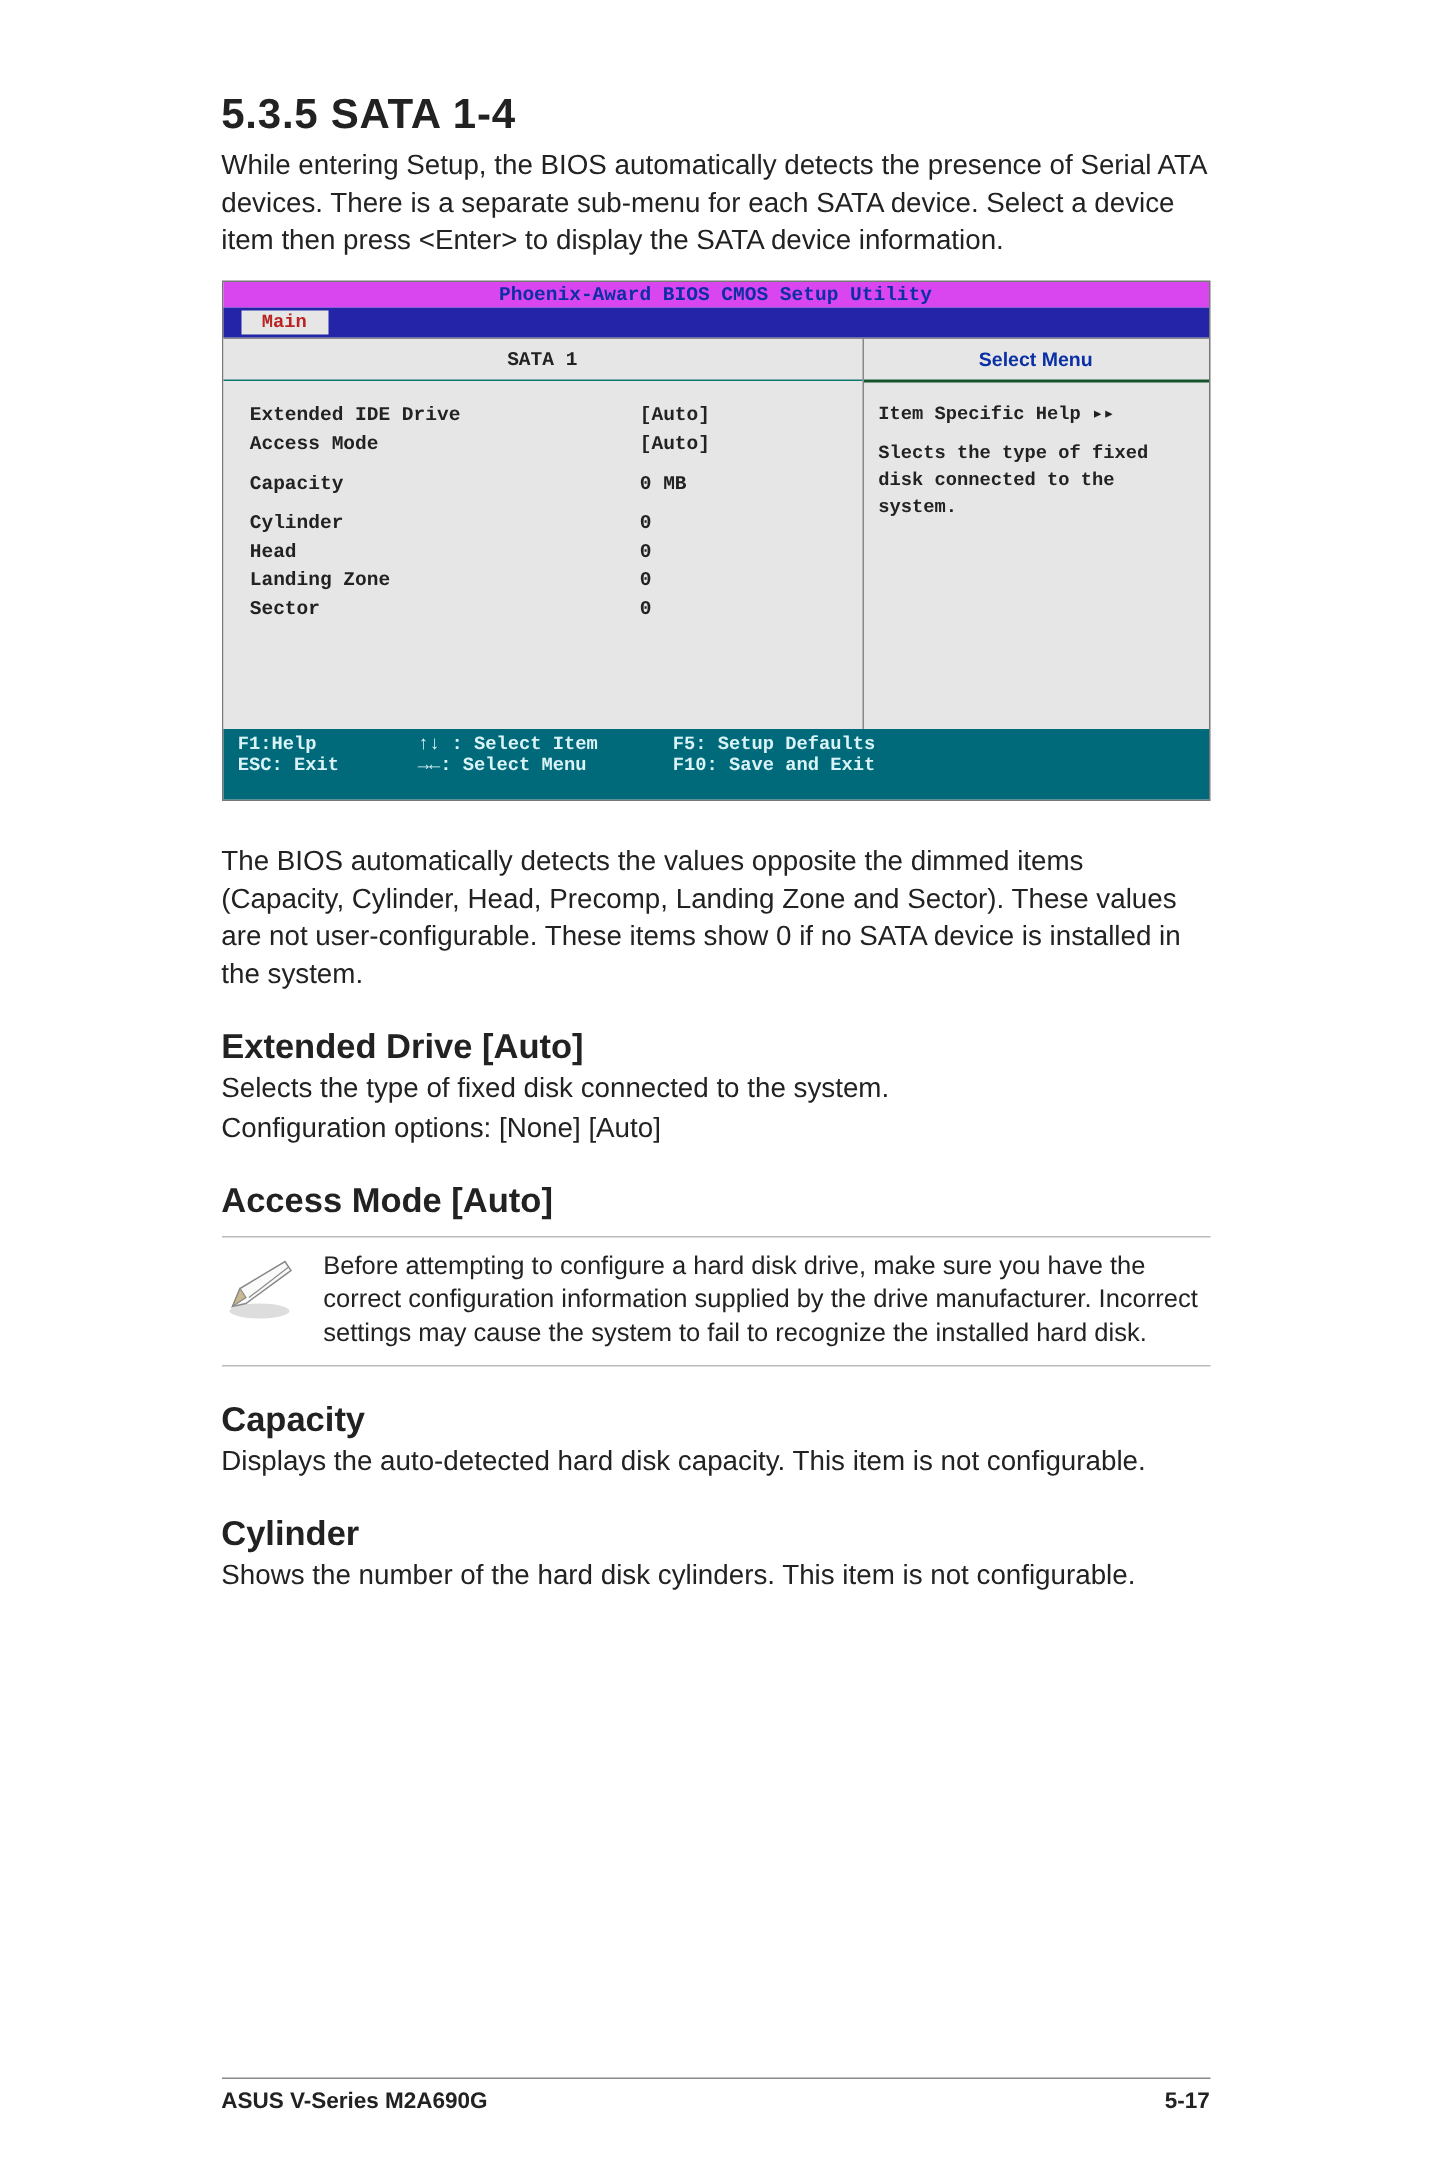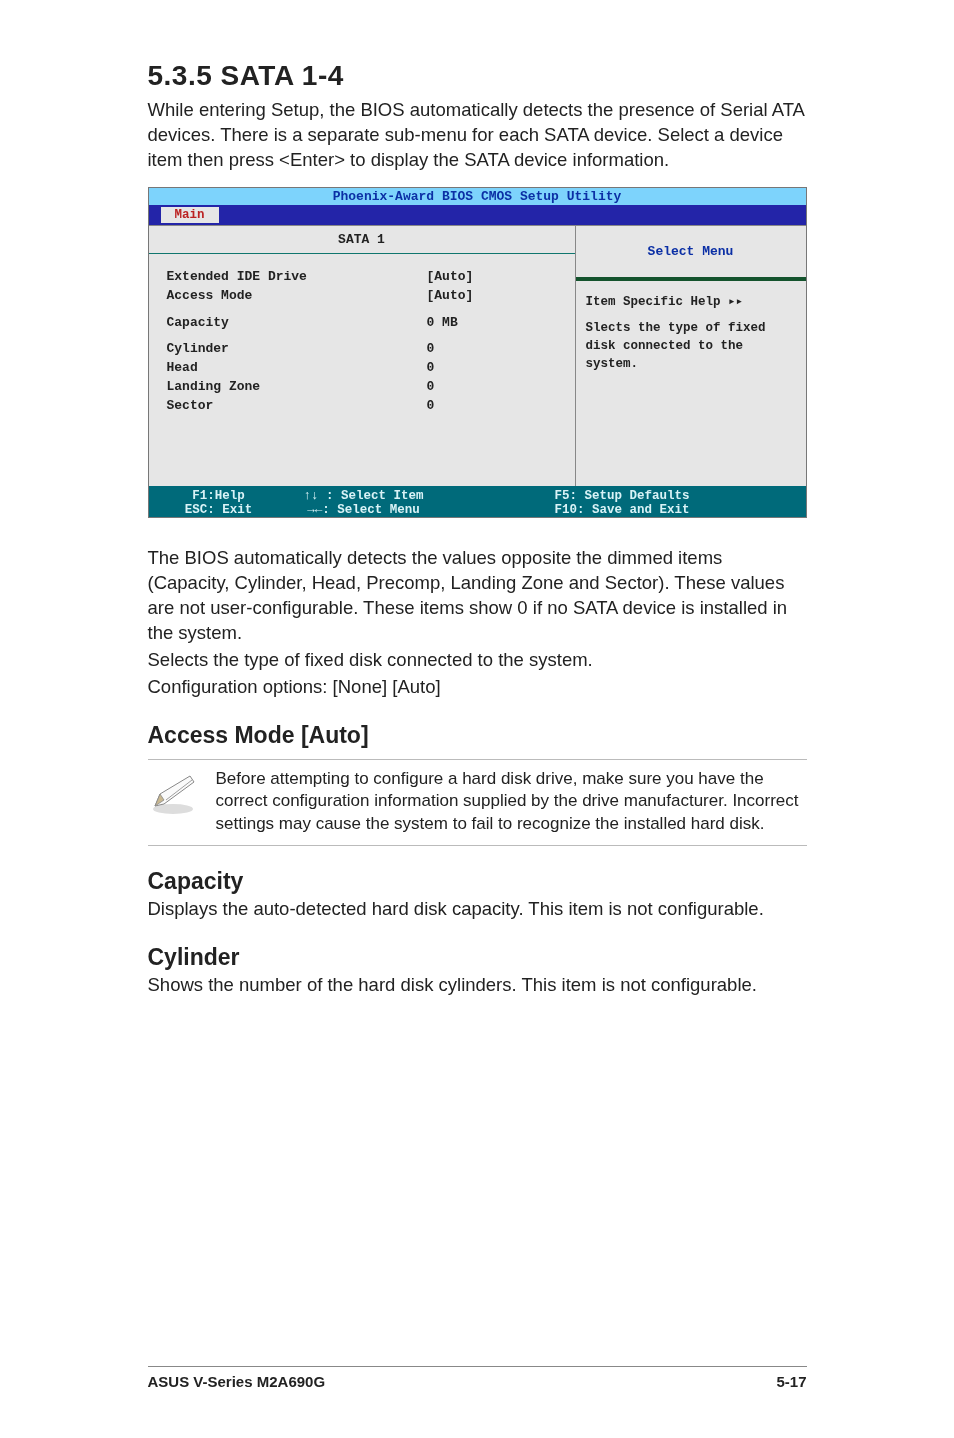--- a/index.html
+++ b/index.html
@@ -1,46 +1,46 @@
 <!DOCTYPE html>
 <html><head>
 <meta charset="utf-8">
 <style>
 body { margin: 0; padding: 0; background: #fff; font-family: Arial, Helvetica, sans-serif; color: #222; }
 .page { width: 799px; min-height: 1438px; margin: 0 auto; box-sizing: border-box; padding: 60px 70px 40px 70px; position: relative; }
 .h1 { font-size: 28px; font-weight: bold; letter-spacing: 0.5px; margin-bottom: 6px; }
 .intro { font-size: 18.5px; line-height: 1.35; margin-bottom: 14px; }
 .bios-outer { border: 1px solid #777; }
-.bios-title { background: #7dd3fc; color: #0b2fa5; font-family: "Courier New", monospace; font-weight: bold; font-size: 13px; text-align: center; padding: 1px 0; }
+.bios-title { background: #d946ef; color: #0b2fa5; font-family: "Courier New", monospace; font-weight: bold; font-size: 13px; text-align: center; padding: 1px 0; }
 .bios-tabbar { background: #2324a8; height: 20px; position: relative; }
 .bios-tab { position: absolute; top: 2px; left: 12px; background: #e6e6e6; color: #b22; font-family: "Courier New", monospace; font-weight: bold; font-size: 12.5px; padding: 1px 14px; }
 .bios-body { display: flex; background: #e6e6e6; border-top: 1px solid #888; }
 .bios-left { flex: 1 1 auto; border-right: 1px solid #888; display: flex; flex-direction: column; }
 .bios-left-header { text-align: center; font-family: "Courier New", monospace; font-weight: bold; font-size: 13px; padding: 6px 0; border-bottom: 1px solid #0f766e; }
 .bios-left-content { padding: 14px 18px 70px 18px; font-family: "Courier New", monospace; font-weight: bold; font-size: 13px; line-height: 1.45; }
 .bios-row { display: flex; }
 .bios-col1 { flex: 0 0 260px; }
 .bios-col2 { flex: 1 1 auto; }
 .bios-right { flex: 0 0 230px; display: flex; flex-direction: column; }
-.bios-right-header { text-align: center; font-family: Liberation Mono, monospace; font-weight: bold; font-size: 13px; color: #0b2fa5; padding: 18px 0; border-bottom: 4px solid #14532d; }
+.bios-right-header { text-align: center; font-family: Liberation Sans, sans-serif; font-weight: bold; font-size: 13px; color: #0b2fa5; padding: 6px 0; border-bottom: 2px solid #14532d; }
 .bios-right-content { padding: 12px 10px; font-family: "Courier New", monospace; font-weight: bold; font-size: 12.5px; line-height: 1.45; }
-.bios-footer { background: #006a7a; color: #d9f3f7; font-family: "Courier New", monospace; font-weight: bold; font-size: 12.5px; padding: 3px 10px 0 10px; display: flex; text-align: center; }
+.bios-footer { background: #006a7a; color: #d9f3f7; font-family: "Courier New", monospace; font-weight: bold; font-size: 12.5px; padding: 3px 10px 16px 10px; display: flex; }
 .bf-col { }
 .bf-col.c1 { flex: 0 0 120px; }
 .bf-col.c2 { flex: 0 0 170px; }
 .bf-col.c3 { flex: 0 0 230px; }
 .bf-col.c4 { flex: 1 1 auto; }
 .bf-line { white-space: nowrap; }
 .post-bios { margin-top: 28px; font-size: 18.5px; line-height: 1.35; }
 .h2 { font-size: 23px; font-weight: bold; margin-top: 22px; margin-bottom: 0; }
 .p { font-size: 18.5px; line-height: 1.35; margin-top: 2px; }
 .note-block { margin-top: 10px; border-top: 1px solid #bbb; border-bottom: 1px solid #bbb; padding: 8px 0 10px 0; display: flex; align-items: flex-start; gap: 18px; }
 .note-icon { width: 56px; display: flex; align-items: flex-start; justify-content: center; padding-top: 4px; }
 .note-text { flex: 1 1 auto; font-size: 17px; line-height: 1.32; }
-.page-footer { position: absolute; left: 70px; right: 70px; bottom: 48px; border-top: 1px solid #888; padding-top: 6px; display: flex; justify-content: space-between; font-size: 15px; font-weight: bold; }
+.page-footer { position: absolute; left: 70px; right: 70px; bottom: 29px; border-top: 1px solid #888; padding-top: 6px; display: flex; justify-content: space-between; font-size: 15px; font-weight: bold; }
 svg.pencil { width: 50px; height: 44px; }
 </style>
 </head>
 <body>
 
 <div class="page">
 
   <div class="h1">5.3.5   SATA 1-4</div>
   <div class="intro">While entering Setup, the BIOS automatically detects the presence of Serial ATA devices. There is a separate sub-menu for each SATA device. Select a device item then press &lt;Enter&gt; to display the SATA device information.</div>
 
@@ -105,20 +105,21 @@
       </div>
       <div class="bf-col c4">
         <div class="bf-line">F5: Setup Defaults</div>
         <div class="bf-line">F10: Save and Exit</div>
       </div>
     </div>
   </div>
 
   <div class="post-bios">The BIOS automatically detects the values opposite the dimmed items (Capacity, Cylinder,  Head, Precomp, Landing Zone and Sector). These values are not user-configurable. These items show 0 if no SATA device is installed in the system.</div>
 
+  <div class="h2">Extended Drive [Auto]</div>
   <div class="p">Selects the type of fixed disk connected to the system.</div>
   <div class="p">Configuration options: [None] [Auto]</div>
 
   <div class="h2">Access Mode [Auto]</div>
 
   <div class="note-block">
     <div class="note-icon">
       <svg class="pencil" viewBox="0 0 50 44">
         <ellipse cx="25" cy="37" rx="20" ry="5" fill="#ddd"></ellipse>
         <polygon points="7,34 12,22 42,4 46,10 16,32" fill="#fafafa" stroke="#888" stroke-width="1"></polygon>

